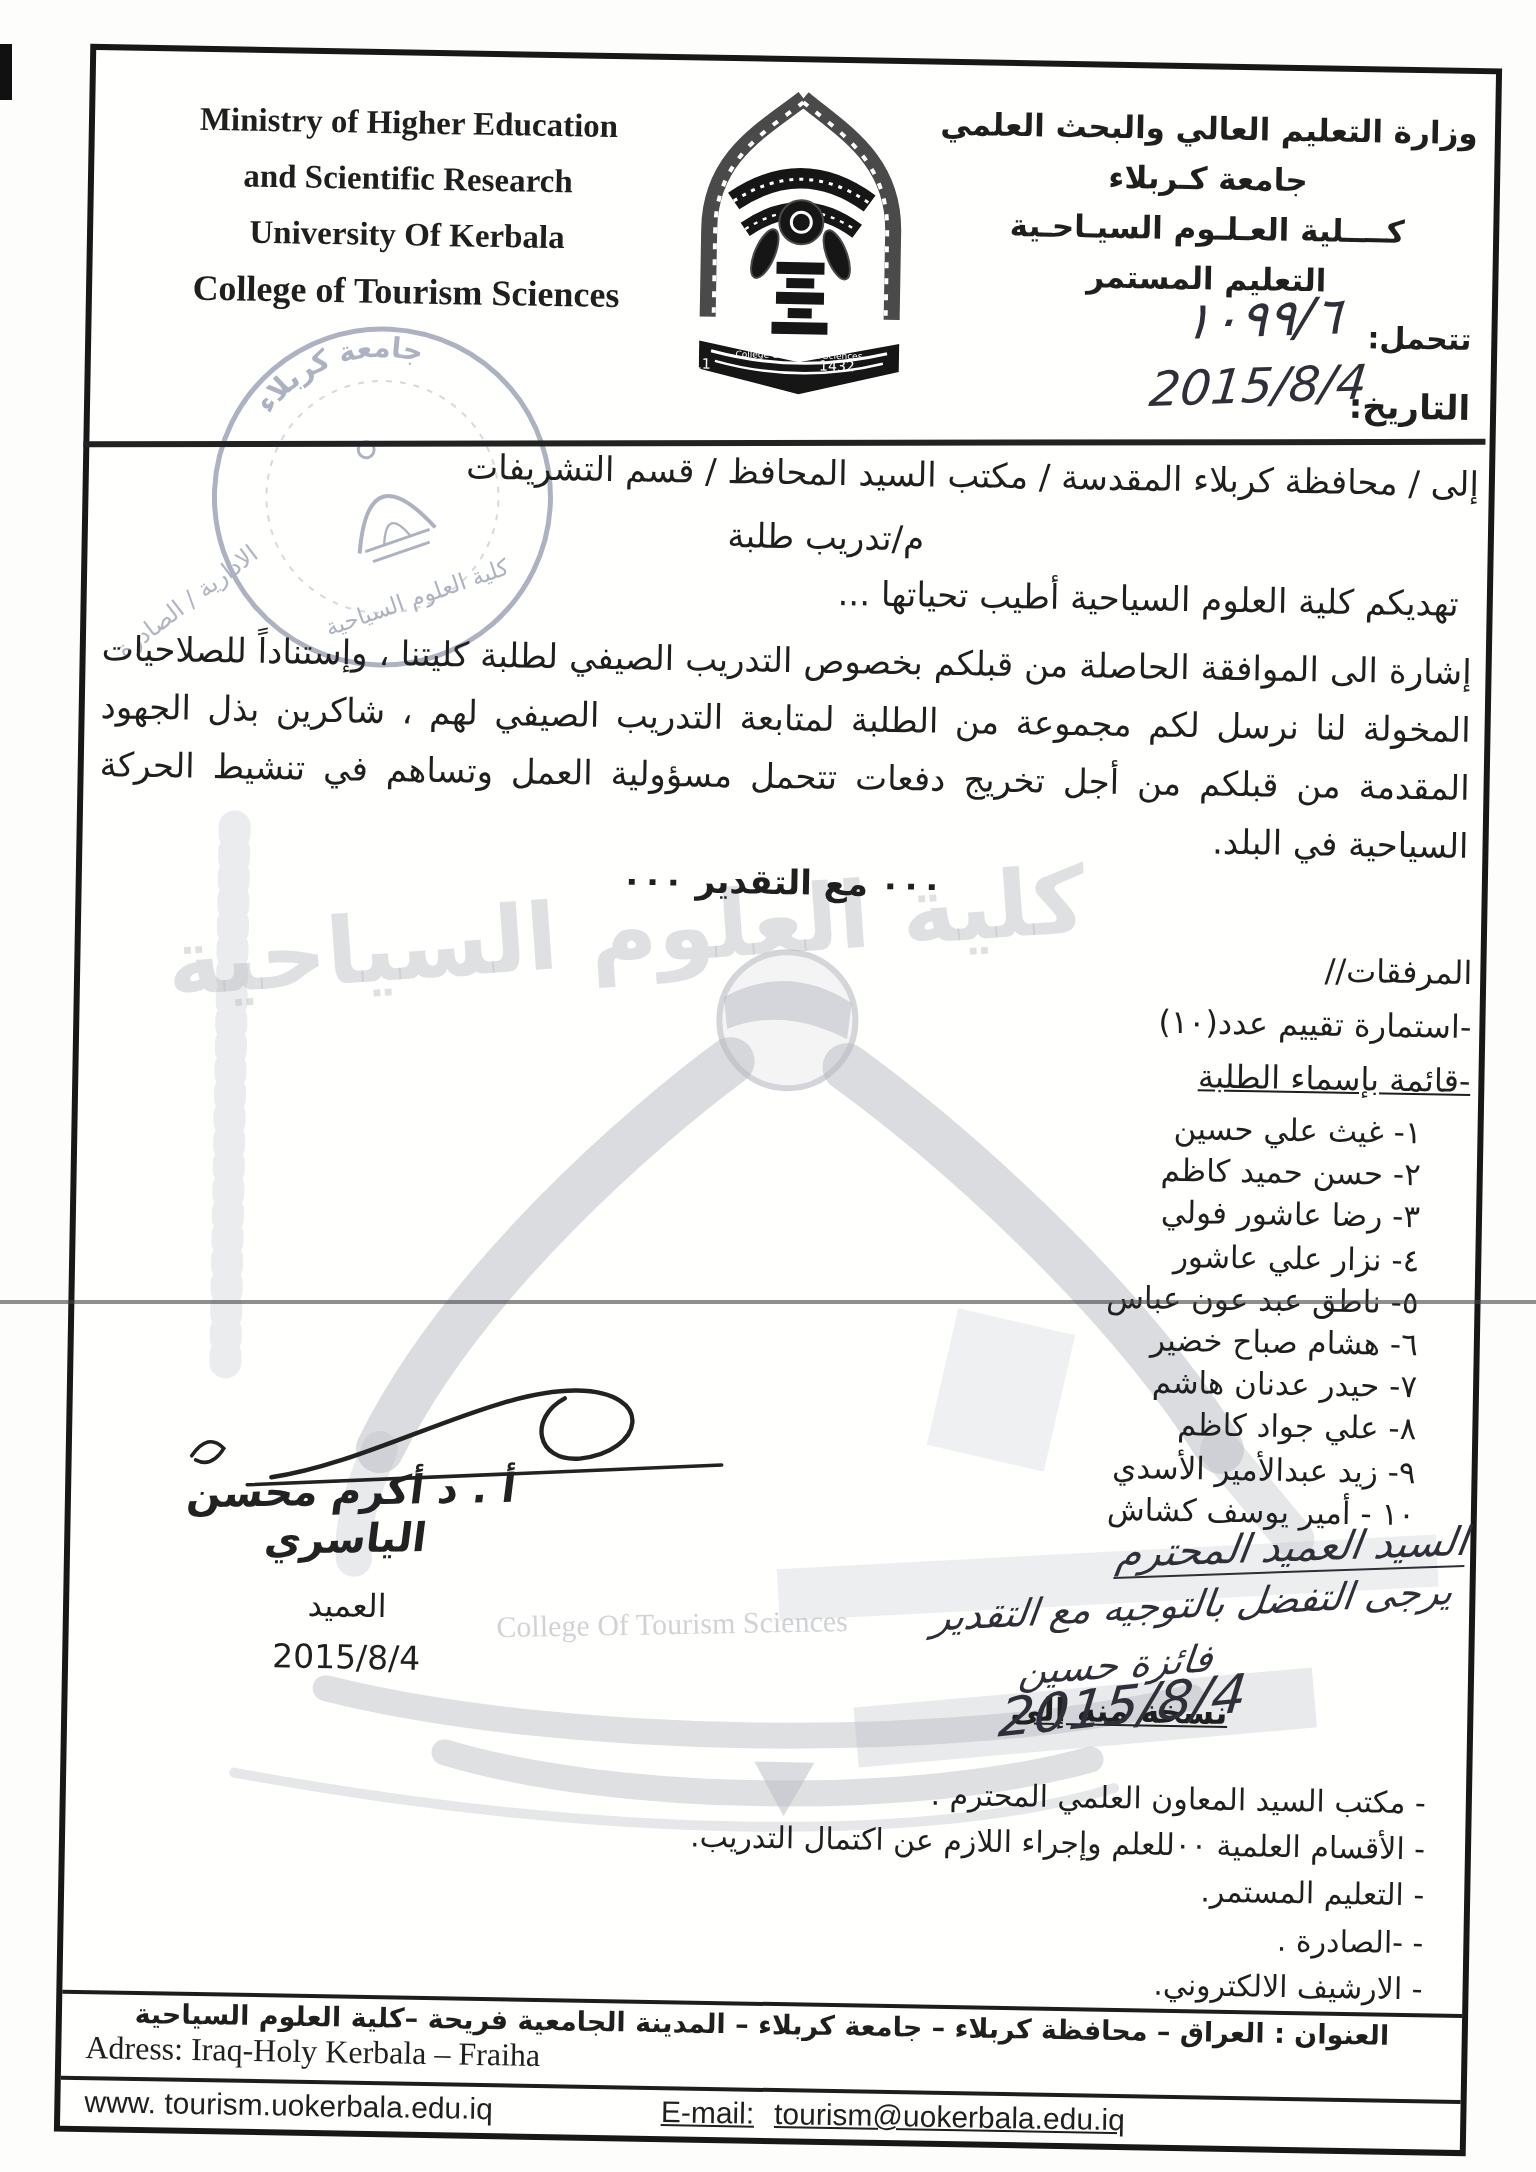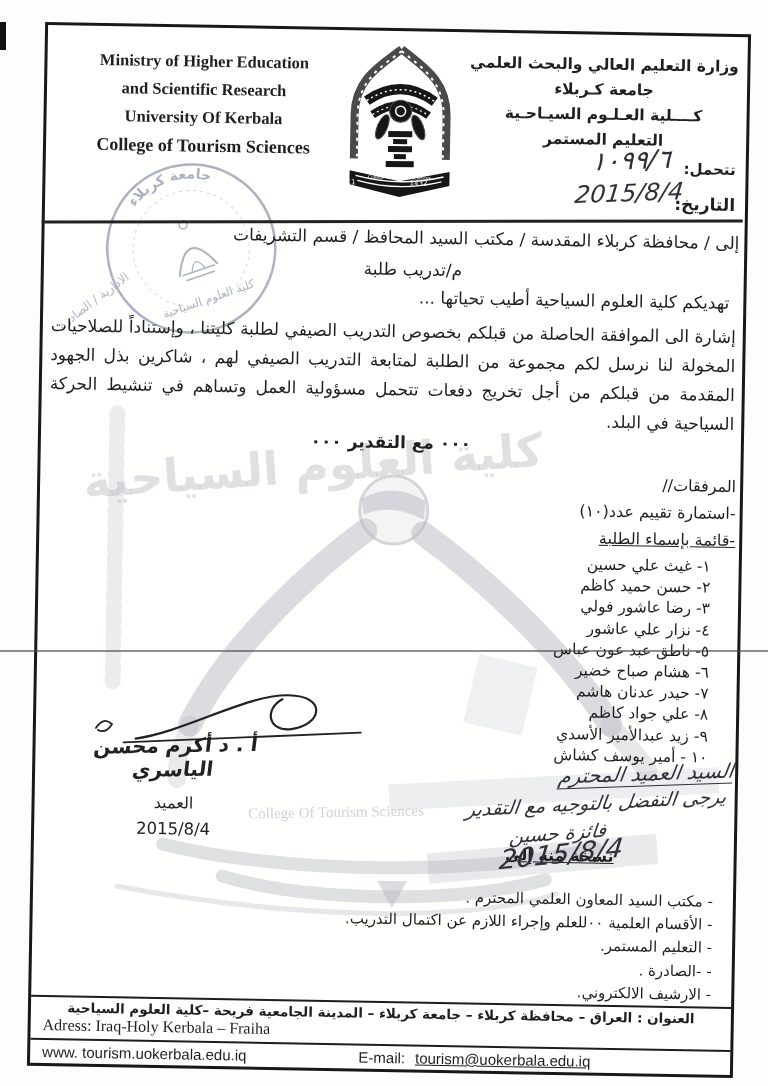--- a/index.html
+++ b/index.html
@@ -55,21 +55,21 @@
   .cc-item{line-height:23.2px;}
   
   .footer{left:0;right:0;bottom:0;height:66px;border-top:2.5px solid #1d1d1d;}
   .f-ar{text-align:center;font-size:13.5px;font-weight:bold;padding-top:2px;}
   .f-en{direction:ltr;text-align:left;padding-left:12px;font-family:"Liberation Serif",serif;
         font-size:16px;margin-top:1px;}
   .f-row3{position:absolute;bottom:0;left:0;right:0;height:23px;border-top:2px solid #1d1d1d;
           direction:ltr;display:flex;align-items:center;font-family:"Liberation Sans",sans-serif;
           font-size:15px;}
   .f-web{margin-left:12px;}
-  .f-email-label{margin-left:112px;}
+  .f-email-label{margin-left:84px;text-decoration:underline;}
   .f-email{margin-left:10px;text-decoration:underline;}
   
   .fold-line{left:0;top:650px;width:768px;height:2px;background:#454545;opacity:.6;z-index:50;}
   .corner-mark{left:0;top:22px;width:6px;height:28px;background:#111;z-index:50;}
 </style>
 </head>
 <body>
 
 <div class="page">
 

